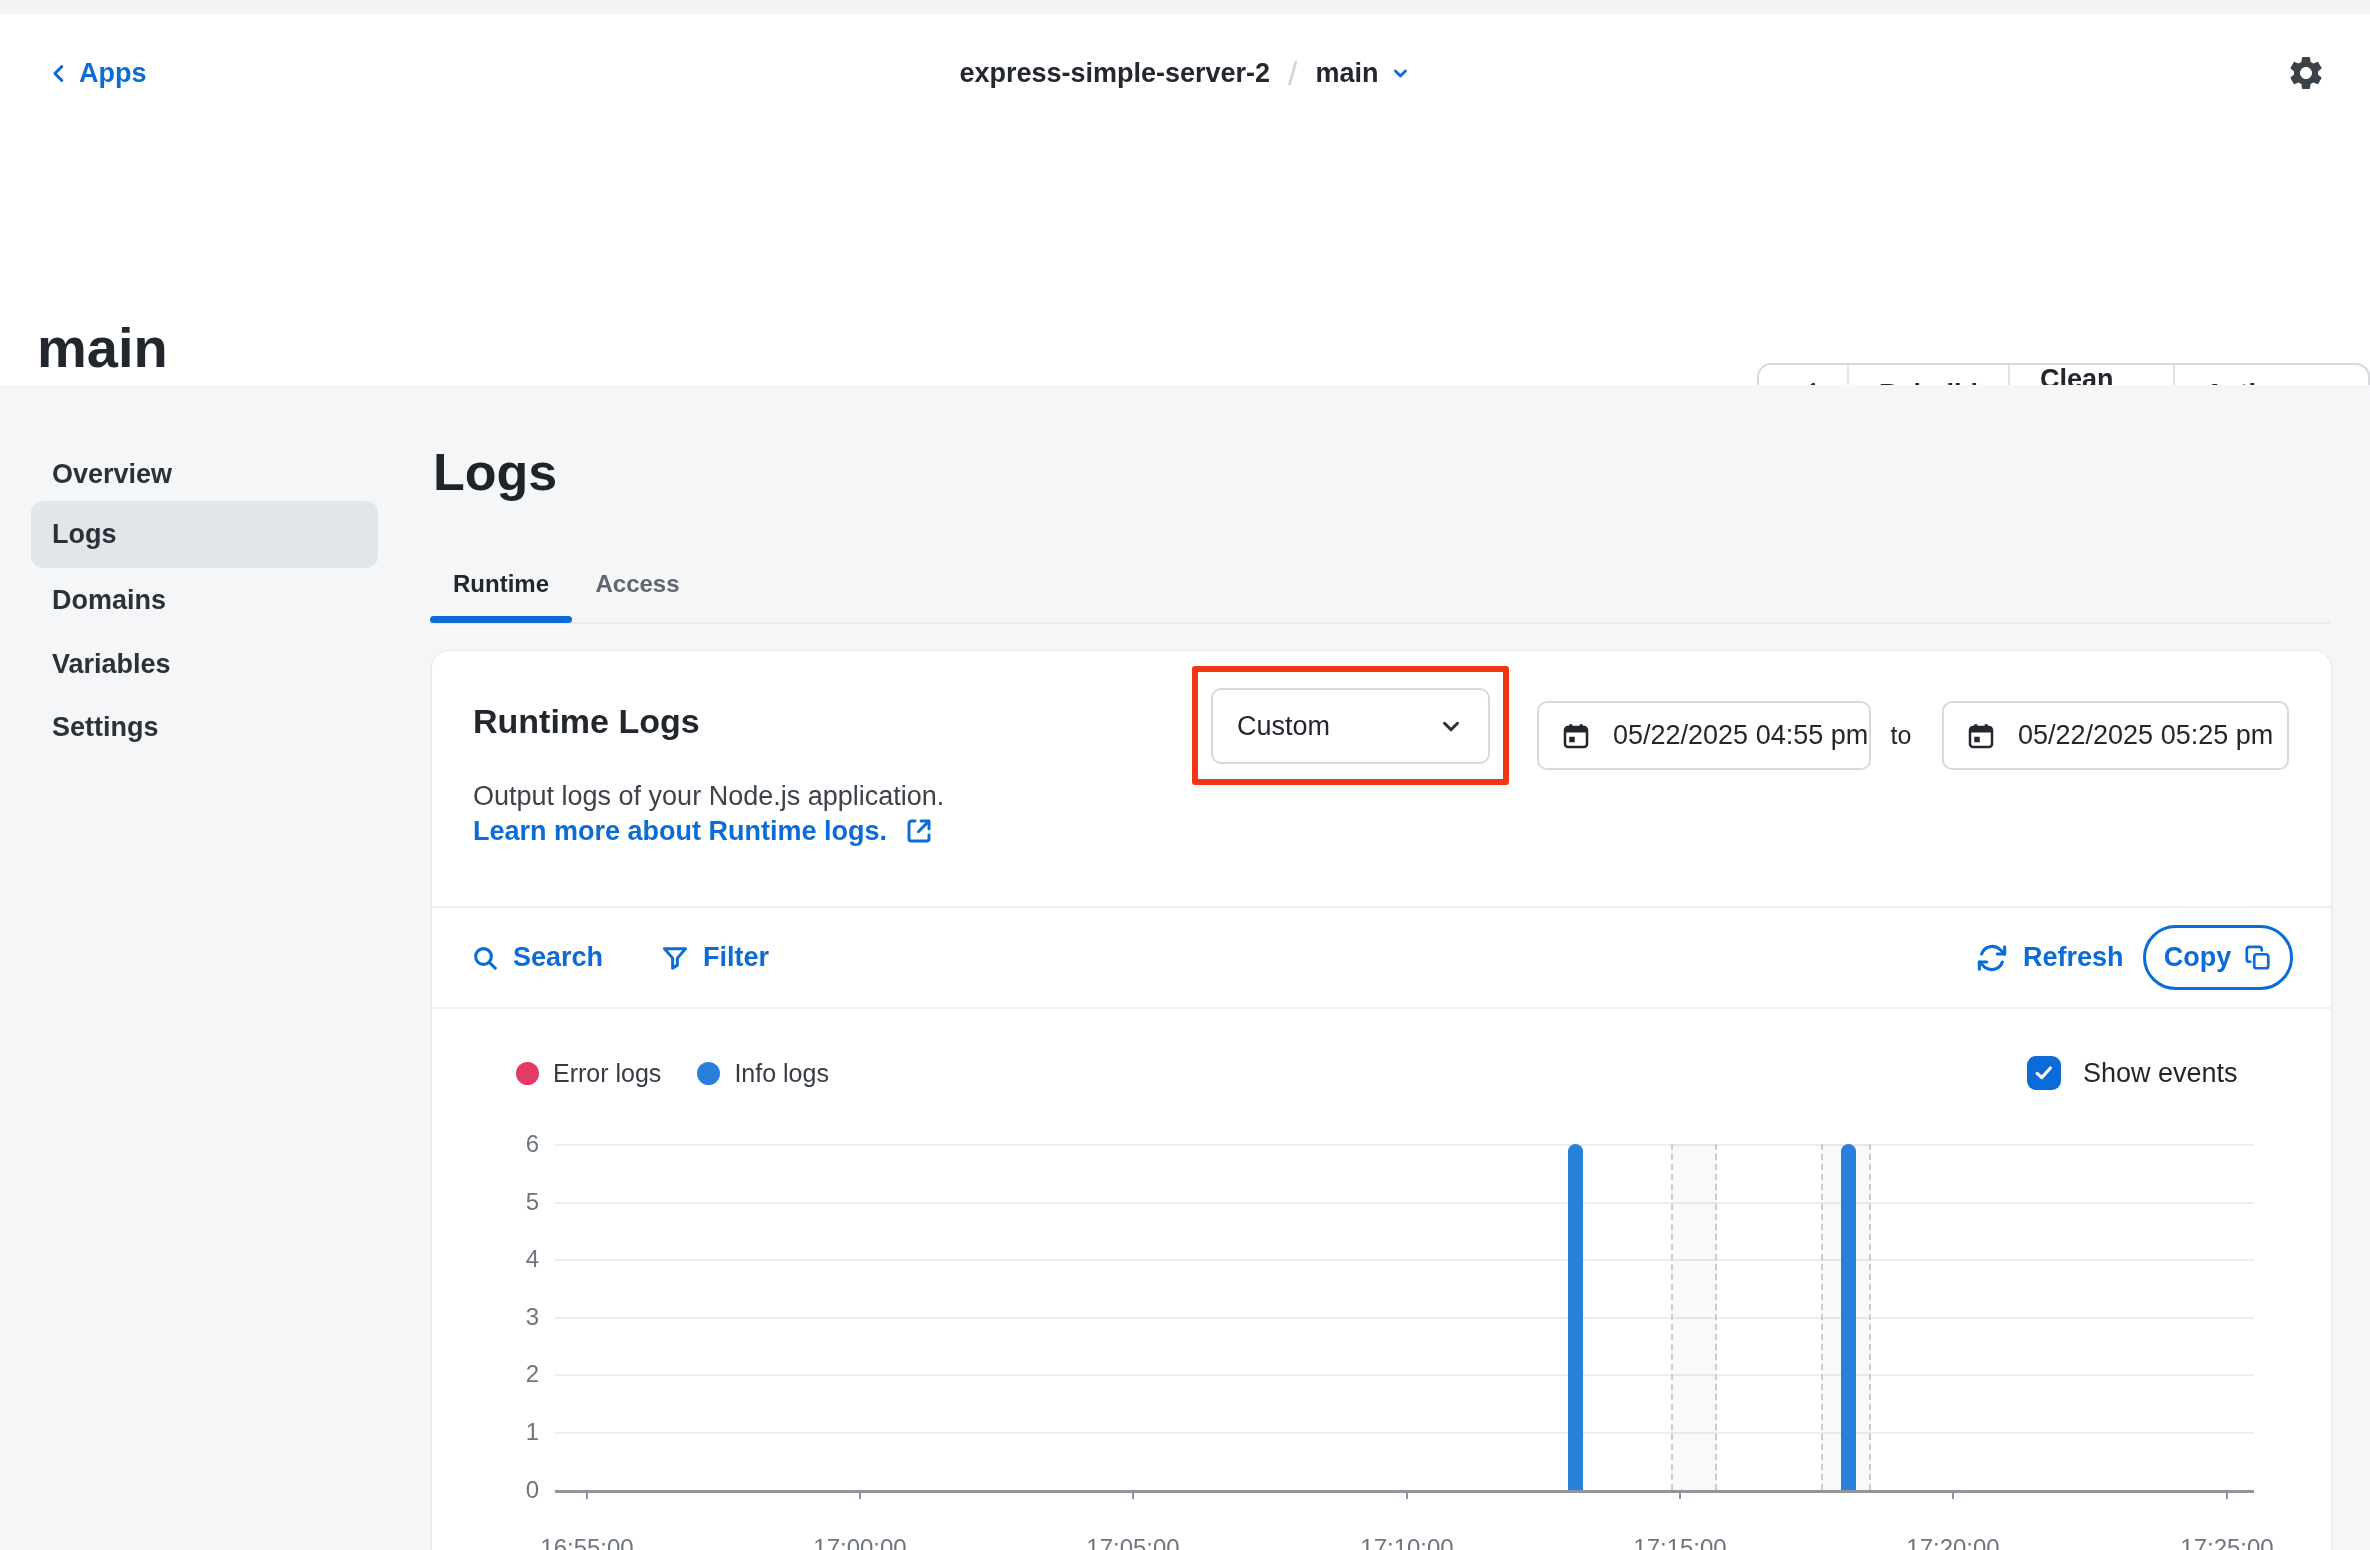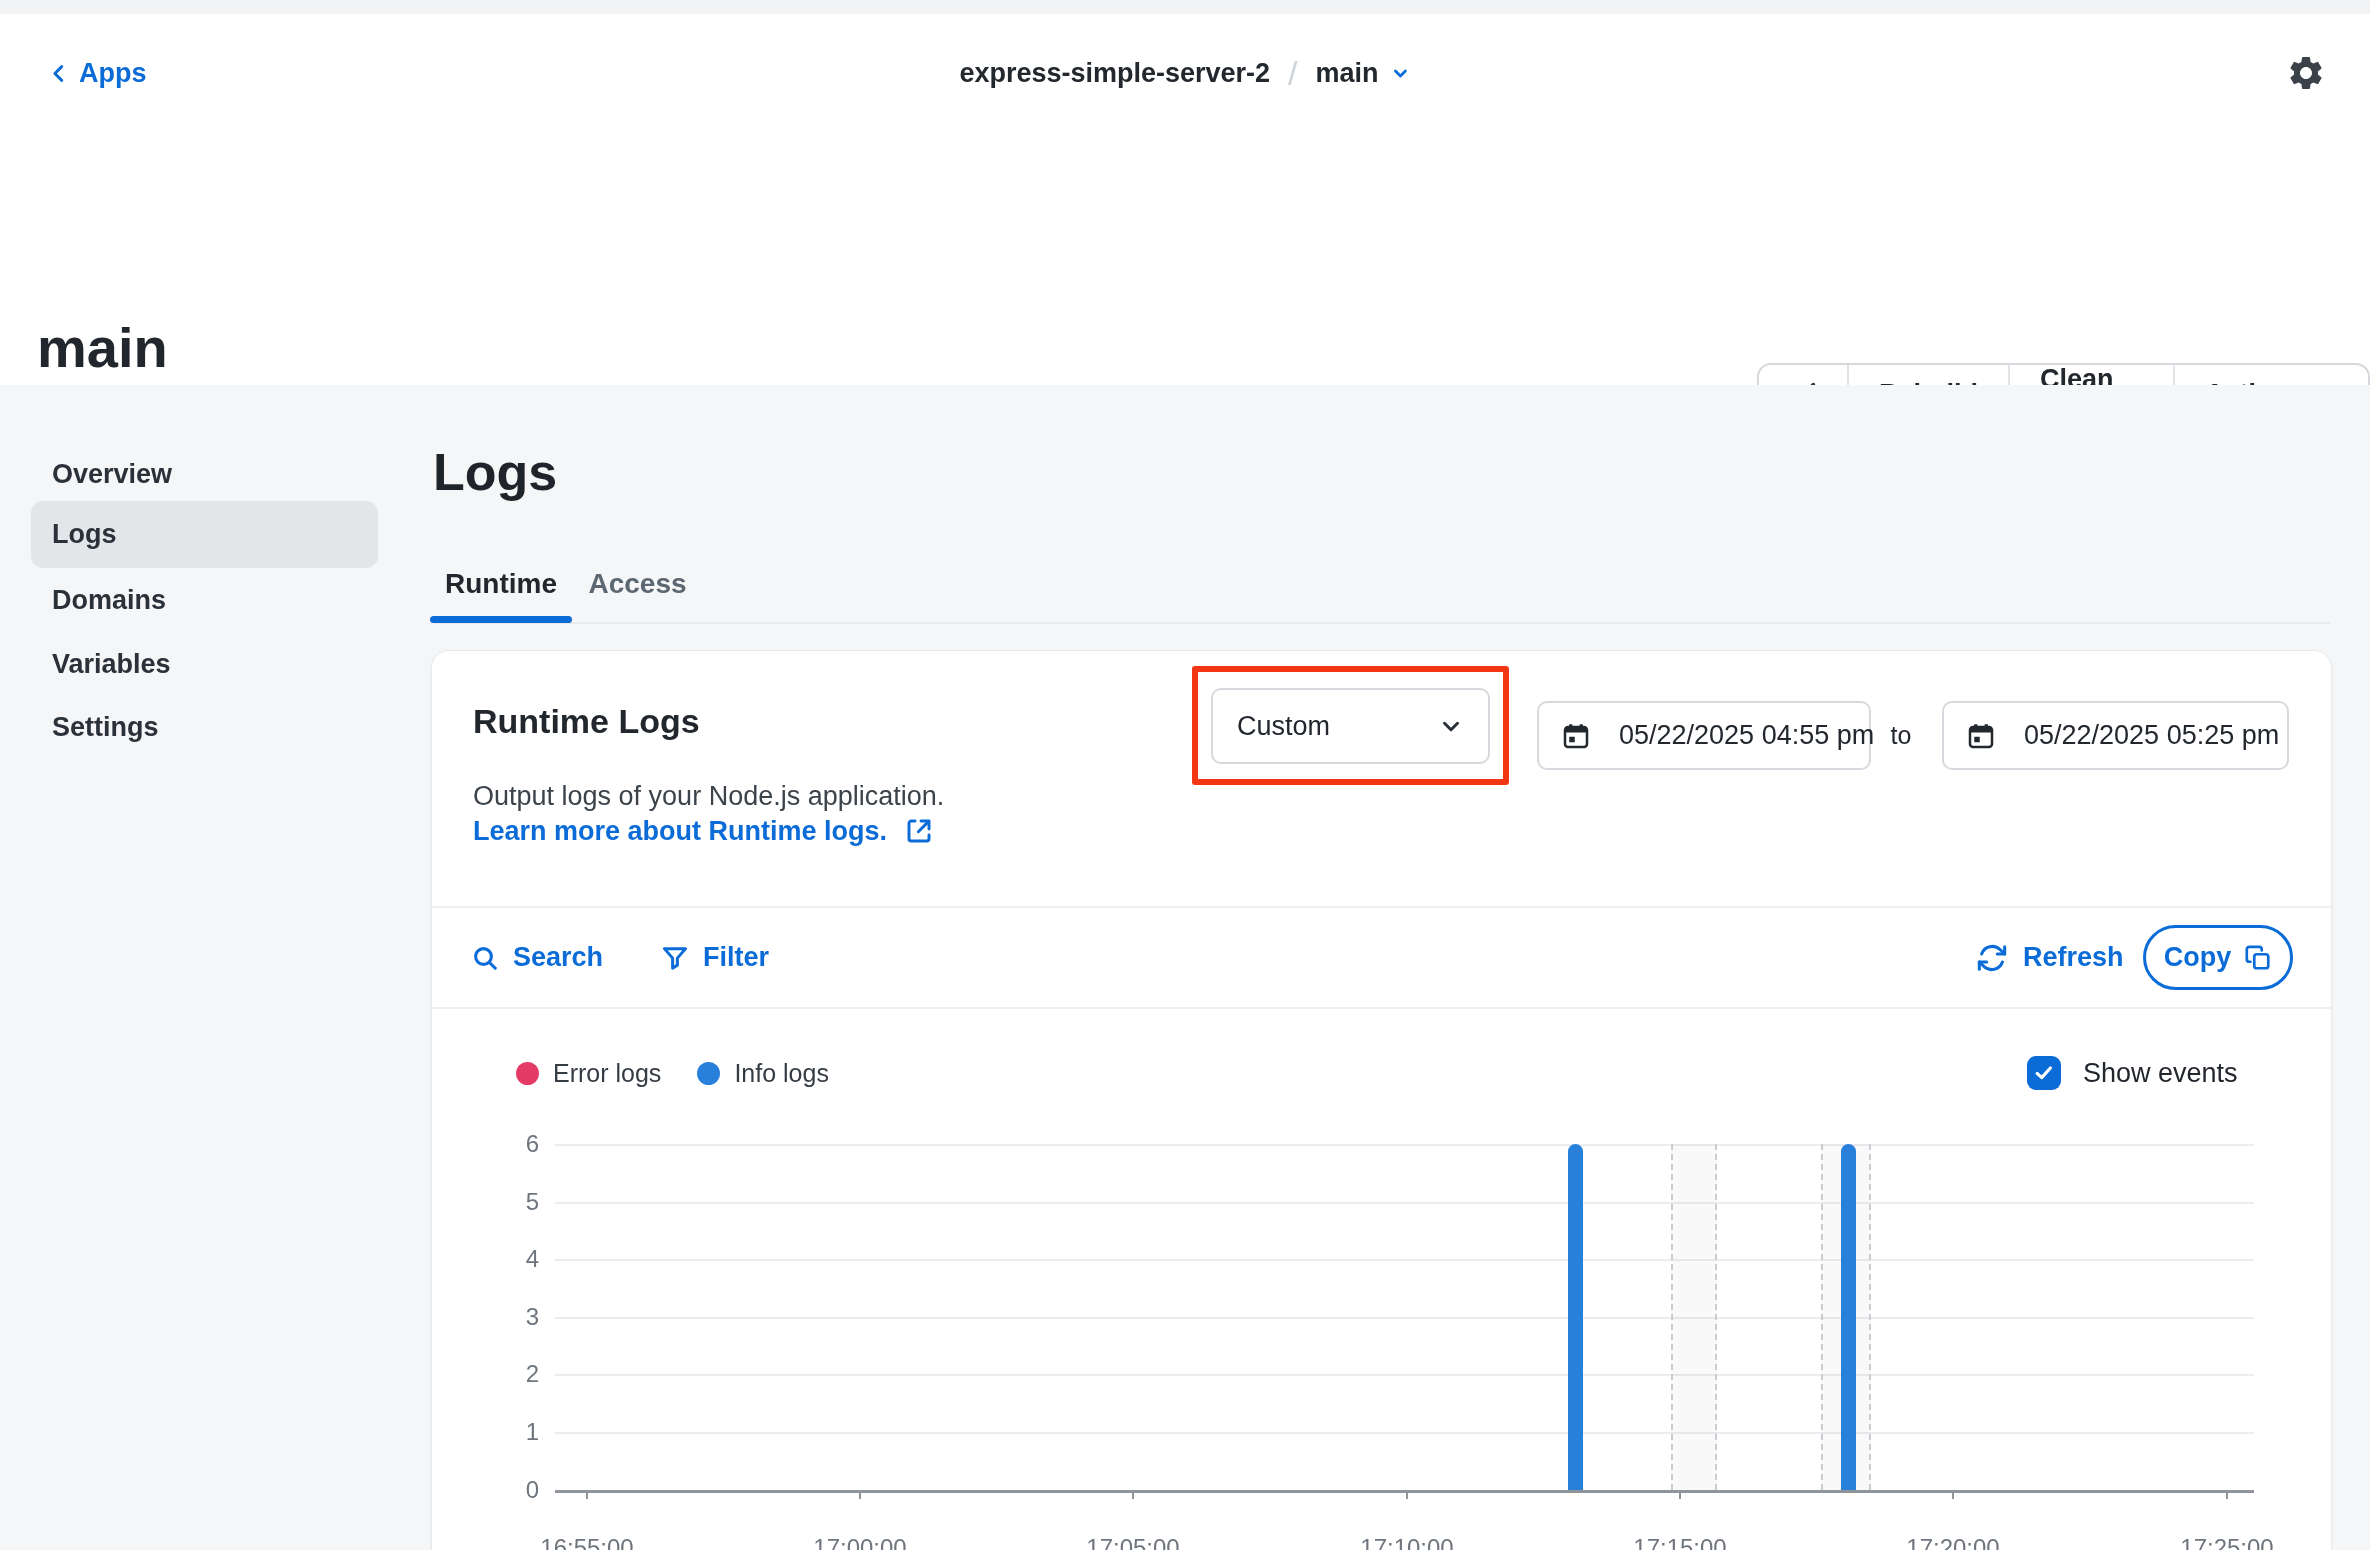--- a/index.html
+++ b/index.html
@@ -36,40 +36,40 @@
   .page{position:absolute;left:0;top:385px;width:100%;height:1165px;background:#f5f6f7;}
 
   
   .side-item{position:absolute;left:31px;width:347px;height:55px;display:flex;align-items:center;padding-left:21px;
     font-size:27px;font-weight:600;color:#2b3138;border-radius:12px;cursor:pointer;box-sizing:border-box;}
   .side-item.active{background:#e3e6e9;height:67px;}
 
   
   .main-title{position:absolute;left:433px;top:446px;font-size:52px;font-weight:700;color:#1f242a;line-height:1;}
   .tab{position:absolute;top:552px;height:63px;display:flex;align-items:center;justify-content:center;
-    font-size:28px;font-weight:600;cursor:pointer;}
+    font-size:24px;font-weight:600;cursor:pointer;}
   .tab.t1{left:430px;width:142px;color:#22272d;}
   .tab.t2{left:586px;width:103px;color:#5d6772;}
   .tab-underline{position:absolute;left:430px;top:616px;width:142px;height:7px;background:#0b6cd8;border-radius:4px;}
   .tabs-divider{position:absolute;left:431px;top:622px;width:1899px;height:2px;background:#e8eaec;}
 
   
   .card{position:absolute;left:431px;top:650px;width:1899px;height:931px;background:#fff;
     border:1px solid #e7e9eb;border-radius:18px;box-shadow:0 1px 3px rgba(20,30,40,.05);}
   .card-title{position:absolute;left:41px;top:51px;font-size:34px;font-weight:700;color:#22272d;}
   .card-desc{position:absolute;left:41px;top:130px;font-size:27px;color:#3c434b;}
   .learn-link{position:absolute;left:41px;top:164px;display:flex;align-items:center;gap:16px;
     color:#0b6cd8;font-size:27px;font-weight:700;cursor:pointer;}
   .red-annotation{position:absolute;left:760px;top:15px;width:317px;height:119px;border:6px solid #f23513;
     border-radius:3px;pointer-events:none;box-sizing:border-box;}
   .range-select{position:absolute;left:779px;top:37px;width:279px;height:76px;border:2px solid #d6dade;border-radius:10px;
     background:#fff;display:flex;align-items:center;justify-content:space-between;padding:0 24px;
     font-size:27px;color:#22272d;cursor:pointer;box-sizing:border-box;}
   .date-input{position:absolute;top:50px;height:69px;border:2px solid #d6dade;border-radius:10px;background:#fff;
-    display:flex;align-items:center;gap:28px;padding:0 22px;font-size:27px;color:#22272d;cursor:pointer;box-sizing:border-box;white-space:nowrap;}
+    display:flex;align-items:center;gap:22px;padding:0 22px;font-size:27px;color:#22272d;cursor:pointer;box-sizing:border-box;white-space:nowrap;}
   .date-from{left:1105px;width:334px;}
   .date-to{left:1510px;width:347px;}
   .to-label{position:absolute;left:1445px;top:50px;width:48px;height:69px;display:flex;align-items:center;justify-content:center;font-size:25px;color:#23282e;}
   .card-divider{position:absolute;left:0;width:100%;height:2px;background:#edeff1;}
   .d1{top:255px;} .d2{top:356px;}
 
   .tool-left{position:absolute;left:38px;top:273px;height:67px;display:flex;align-items:center;}
   .tool-link{display:flex;align-items:center;gap:13px;color:#0b6cd8;font-size:27px;font-weight:700;cursor:pointer;}
   .tool-link + .tool-link{margin-left:57px;}
   .refresh-link{position:absolute;left:1544px;top:273px;height:67px;display:flex;align-items:center;gap:15px;

